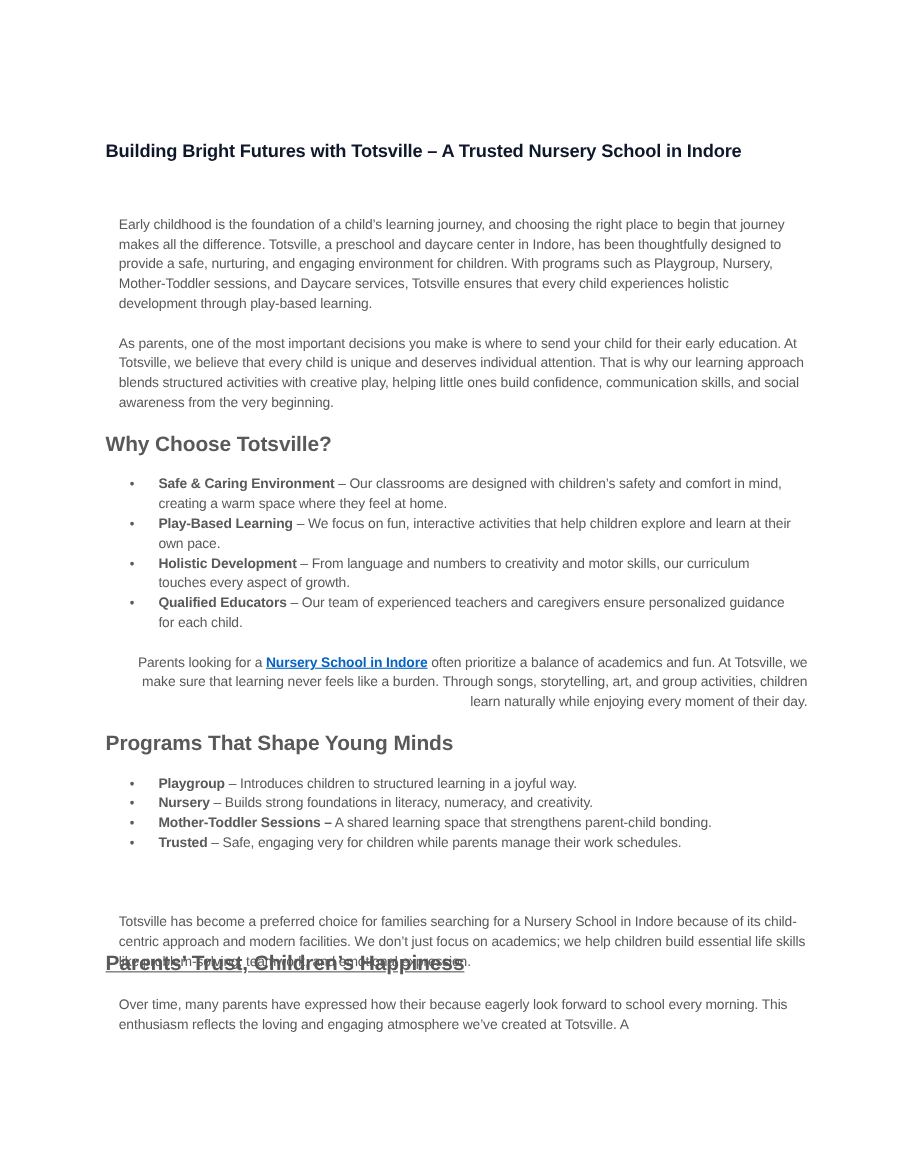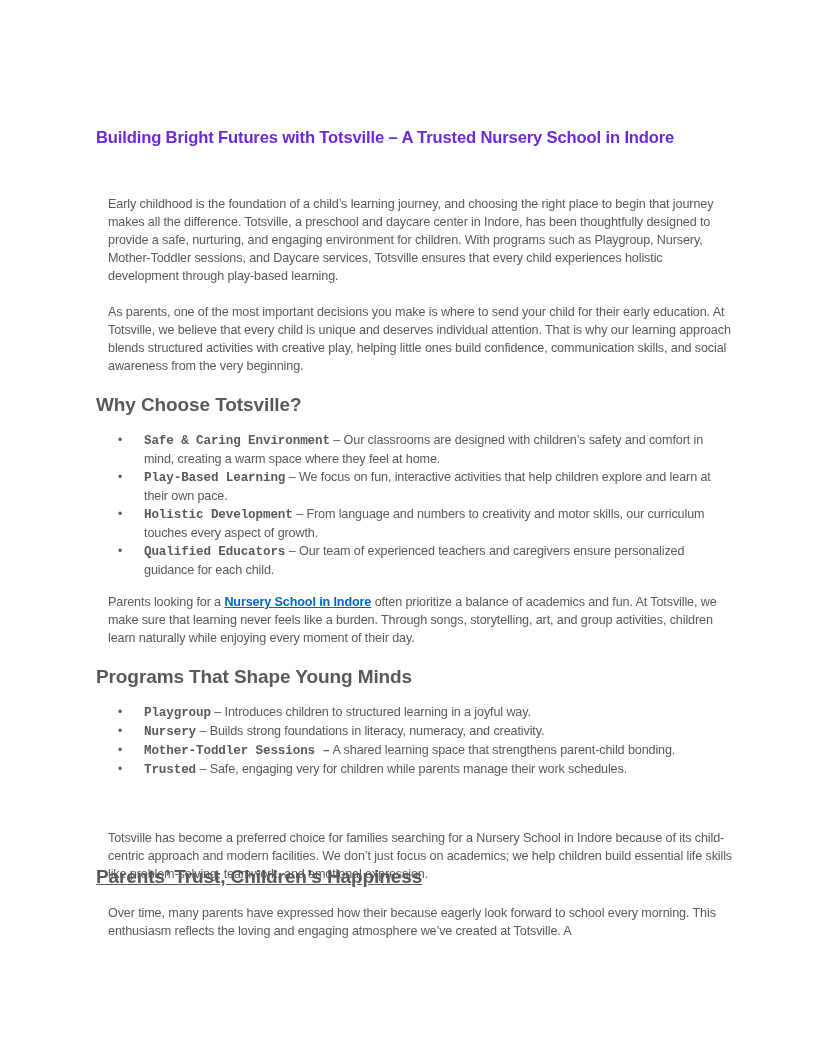--- a/index.html
+++ b/index.html
@@ -21,21 +21,21 @@
       top: 0;
       width: 626px;
     }
     .title {
       position: absolute;
       top: 128px;
       left: 0;
       margin: 0;
       font-size: 16.6px;
       font-weight: bold;
-      color: #6d28d9;
+      color: #0f172a;
       white-space: nowrap;
       letter-spacing: -0.15px;
     }
     .para {
       position: absolute;
       left: 12px;
       margin: 0;
       font-size: 12.6px;
       line-height: 18px;
       color: #595959;
@@ -70,21 +70,20 @@
     }
     .bullet {
       position: absolute;
       left: 22px;
       top: 0;
       font-size: 12px;
       color: #595959;
     }
     .list b {
       color: #595959;
-      font-family: Liberation Mono, monospace;
     }
     a.link {
       color: #0563c1;
       font-weight: bold;
       text-decoration: underline;
     }
   </style>
 </head>
 <body>
 
@@ -110,21 +109,21 @@
     <li>
       <span class="bullet">•</span>
       <b>Holistic Development</b><span> – From language and numbers to creativity and motor skills, our curriculum touches every aspect of growth.</span>
     </li>
     <li>
       <span class="bullet">•</span>
       <b>Qualified Educators</b><span> – Our team of experienced teachers and caregivers ensure personalized guidance for each child.</span>
     </li>
   </ul>
 
-  <p class="para" style="top:593px;"><span>Parents looking for a </span><a class="link" href="#">Nursery School in Indore</a><span> often prioritize a balance of academics and fun. At Totsville, we make sure that learning never feels like a burden. Through songs, storytelling, art, and group activities, children learn naturally while enjoying every moment of their day.</span></p>
+  <p class="para" style="top:593px;text-align:right;"><span>Parents looking for a </span><a class="link" href="#">Nursery School in Indore</a><span> often prioritize a balance of academics and fun. At Totsville, we make sure that learning never feels like a burden. Through songs, storytelling, art, and group activities, children learn naturally while enjoying every moment of their day.</span></p>
 
   <h2 class="h2" style="top:666px;">Programs That Shape Young Minds</h2>
 
   <ul class="list" style="top:703px;">
     <li>
       <span class="bullet">•</span>
       <b>Playgroup</b><span> – Introduces children to structured learning in a joyful way.</span>
     </li>
     <li>
       <span class="bullet">•</span>

